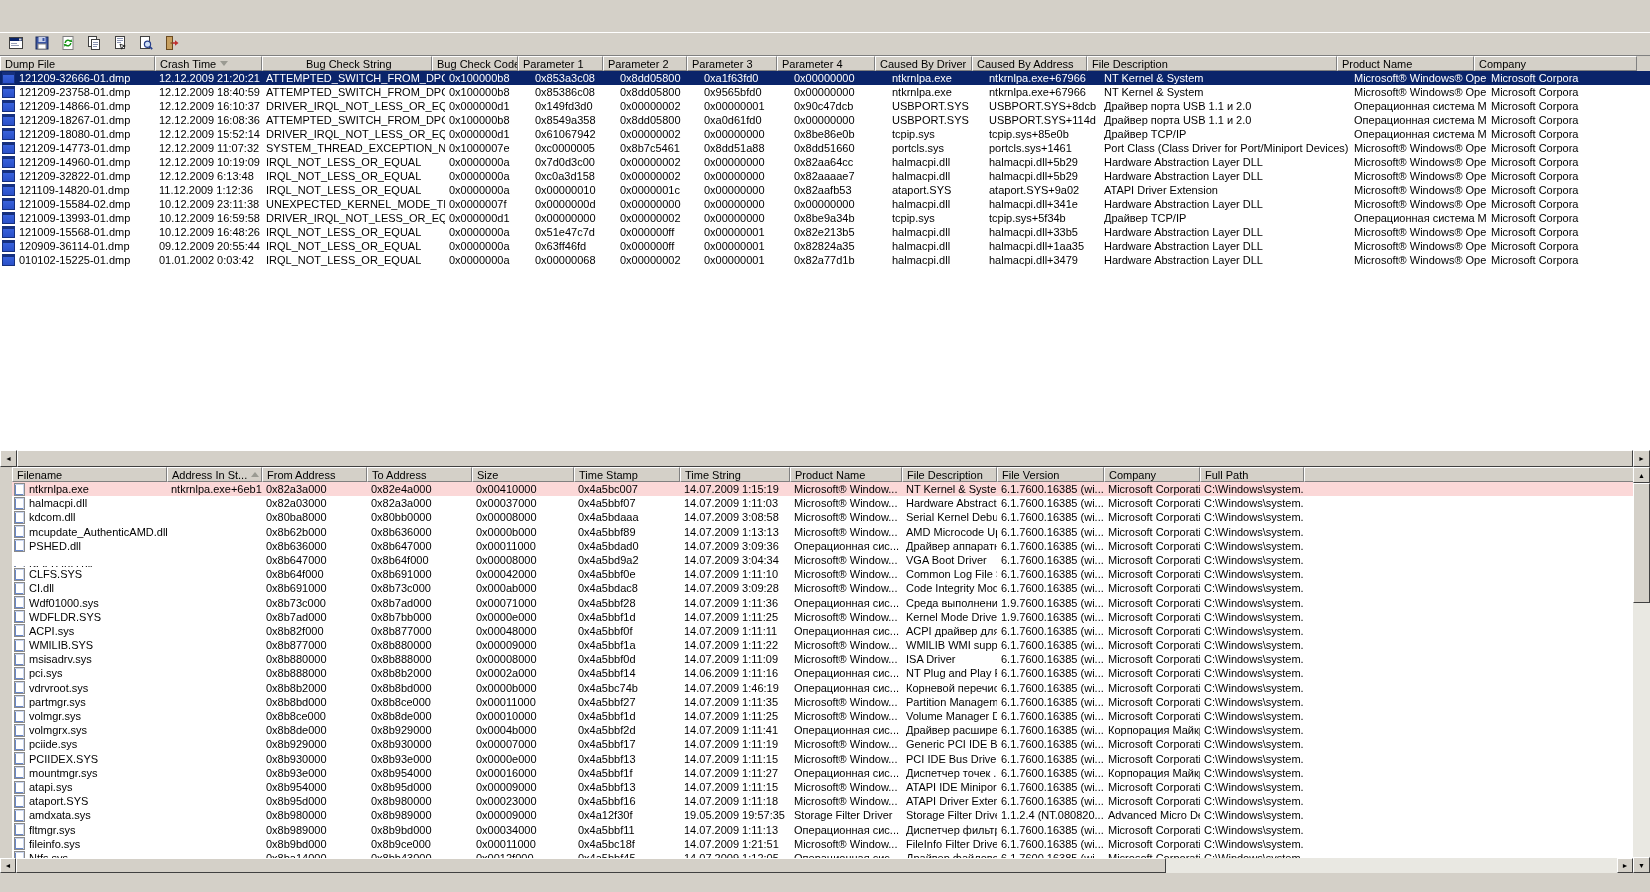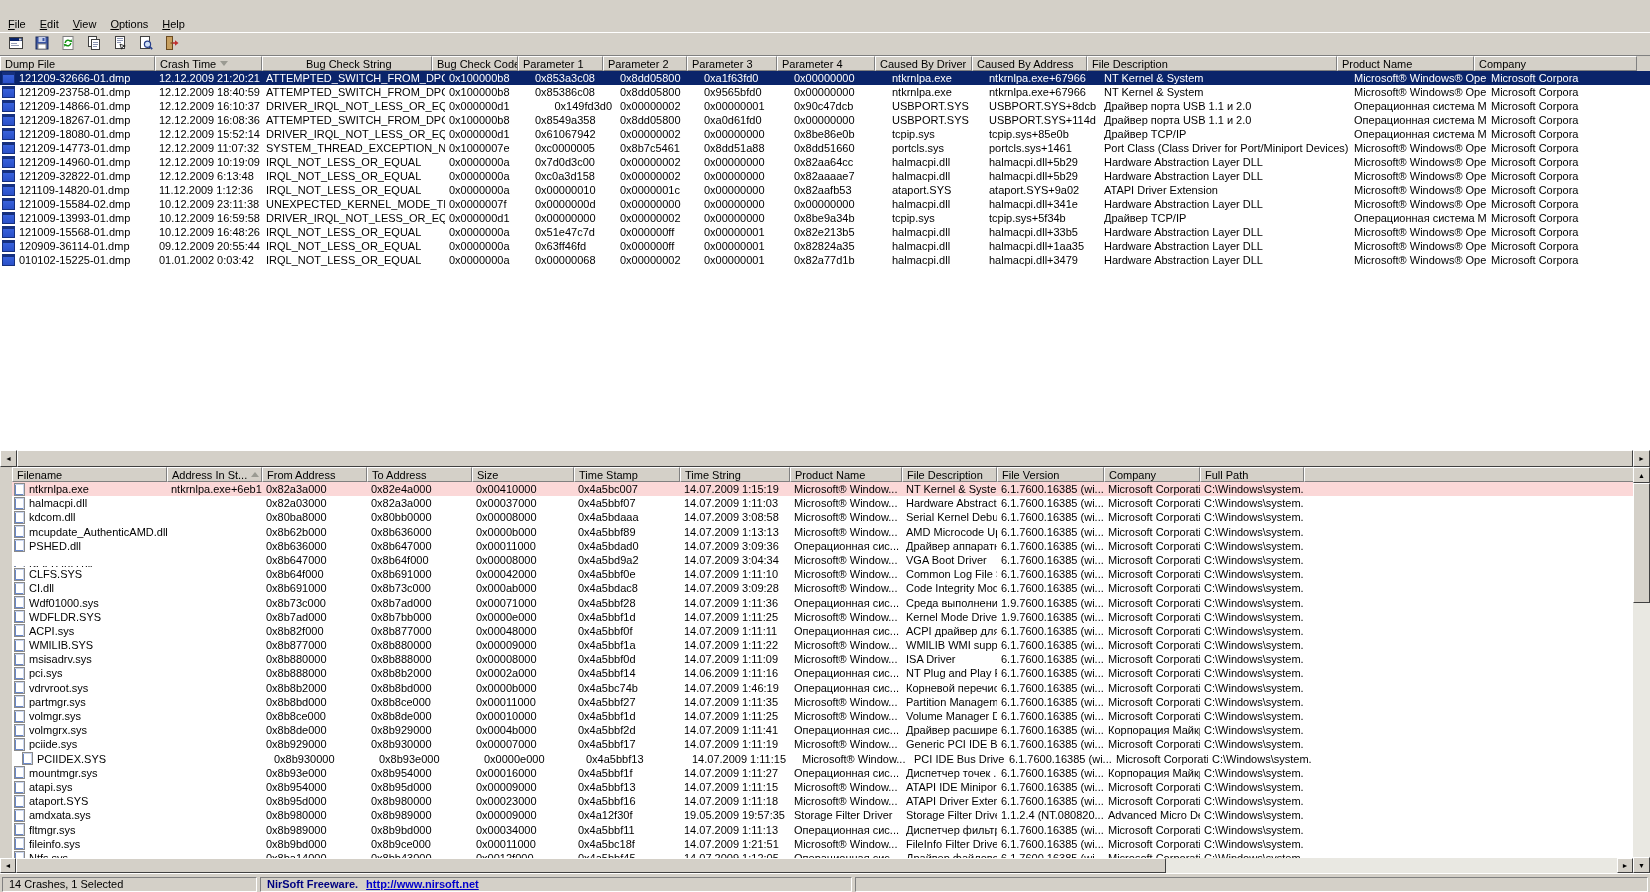--- a/index.html
+++ b/index.html
@@ -63,27 +63,20 @@
   .sbp3{flex:1 1 auto;}
   .nirsoft{color:#000080;font-weight:bold;}
   .nirurl{color:#0000cc;font-weight:bold;text-decoration:underline;margin-left:8px;}
 </style>
 </head>
 <body>
 
 <div class="window">
 
 
-  <div class="menubar">
-      <span class="mi"><u>F</u>ile</span>
-      <span class="mi"><u>E</u>dit</span>
-      <span class="mi"><u>V</u>iew</span>
-      <span class="mi"><u>O</u>ptions</span>
-      <span class="mi"><u>H</u>elp</span>
-    </div>
 
   <div class="toolbar">
       <span class="tb">
         <span><svg width="16" height="16" viewBox="0 0 16 16">
             <rect x="1.5" y="2.5" width="13" height="11" fill="#fff" stroke="#404040"></rect>
             <rect x="2" y="3" width="12" height="3" fill="#0a246a"></rect>
             <rect x="11" y="3.5" width="2.5" height="2" fill="#d4d0c8"></rect>
             <rect x="3" y="8" width="6" height="1" fill="#98a0b8"></rect>
             <rect x="3" y="10" width="8" height="1" fill="#98a0b8"></rect>
           </svg></span>
@@ -221,21 +214,21 @@
           <div class="td" style="width: 163px;">Microsoft Corpora</div>
         </div>
         <div class="tr" style="height: 14px; line-height: 14px;">
           <div class="td first" style="width: 155px;">
             <span class="ic-dmp"></span>
             <span>121209-14866-01.dmp</span>
           </div>
           <div class="td" style="width: 107px;">12.12.2009 16:10:37</div>
           <div class="td" style="width: 183px;">DRIVER_IRQL_NOT_LESS_OR_EQUAL</div>
           <div class="td" style="width: 86px;">0x000000d1</div>
-          <div class="td" style="width: 85px; text-align: right;">0x149fd3d0</div>
+          <div class="td" style="width: 85px;">0x149fd3d0</div>
           <div class="td" style="width: 84px;">0x00000002</div>
           <div class="td" style="width: 90px;">0x00000001</div>
           <div class="td" style="width: 98px;">0x90c47dcb</div>
           <div class="td" style="width: 97px;">USBPORT.SYS</div>
           <div class="td" style="width: 115px;">USBPORT.SYS+8dcb</div>
           <div class="td" style="width: 250px;">Драйвер порта USB 1.1 и 2.0</div>
           <div class="td" style="width: 137px;">Операционная система Microsoft® Windows®</div>
           <div class="td" style="width: 163px;">Microsoft Corpora</div>
         </div>
         <div class="tr" style="height: 14px; line-height: 14px;">
@@ -803,21 +796,21 @@
           <div class="td" style="width: 105px;">0x8b930000</div>
           <div class="td" style="width: 102px;">0x00007000</div>
           <div class="td" style="width: 106px;">0x4a5bbf17</div>
           <div class="td" style="width: 110px;">14.07.2009 1:11:19</div>
           <div class="td" style="width: 112px;">Microsoft® Window...</div>
           <div class="td" style="width: 95px;">Generic PCI IDE Bus...</div>
           <div class="td" style="width: 107px;">6.1.7600.16385 (wi...</div>
           <div class="td" style="width: 96px;">Microsoft Corporation</div>
           <div class="td" style="width: 104px;">C:\Windows\system...</div>
         </div>
-        <div class="tr" style="height: 14.2px; line-height: 14.2px; padding-left: 8px;">
+        <div class="tr" style="height: 14.2px; line-height: 14.2px;">
           <div class="td first" style="width: 155px;">
             <span class="ic-file"></span>
             <span>PCIIDEX.SYS</span>
           </div>
           <div class="td" style="width: 95px;"></div>
           <div class="td" style="width: 105px;">0x8b930000</div>
           <div class="td" style="width: 105px;">0x8b93e000</div>
           <div class="td" style="width: 102px;">0x0000e000</div>
           <div class="td" style="width: 106px;">0x4a5bbf13</div>
           <div class="td" style="width: 110px;">14.07.2009 1:11:15</div>
@@ -954,24 +947,14 @@
     <span class="sthumb" style="left:0;top:16px;width:17px;height:120px;"></span>
     <span class="sbtn" style="left:0;bottom:0;width:17px;height:16px;">▼</span>
   </div>
 
   <div class="sb-track hsb-lower">
     <span class="sbtn" style="left:0;top:0;width:16px;height:15px;">◄</span>
     <span class="sthumb" style="left:16px;top:0;width:1150px;height:15px;"></span>
     <span class="sbtn" style="right:0;top:0;width:16px;height:15px;">►</span>
   </div>
 
-  <div class="statusbar">
-    <span class="sbp sbp1">
-        <span>14 Crashes, 1 Selected</span>
-      </span>
-    <span class="sbp sbp2">
-      <span class="nirsoft">NirSoft Freeware.</span>
-      <span class="nirurl">http://www.nirsoft.net</span>
-    </span>
-    <span class="sbp sbp3"></span>
-  </div>
 
 </div>
 
 </body></html>

